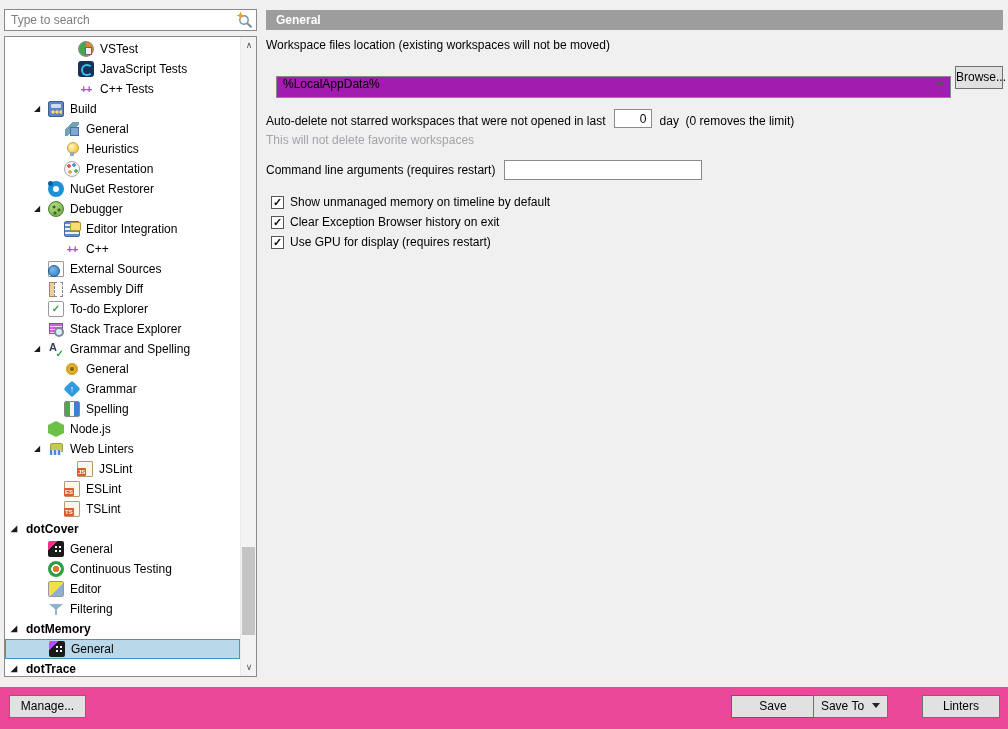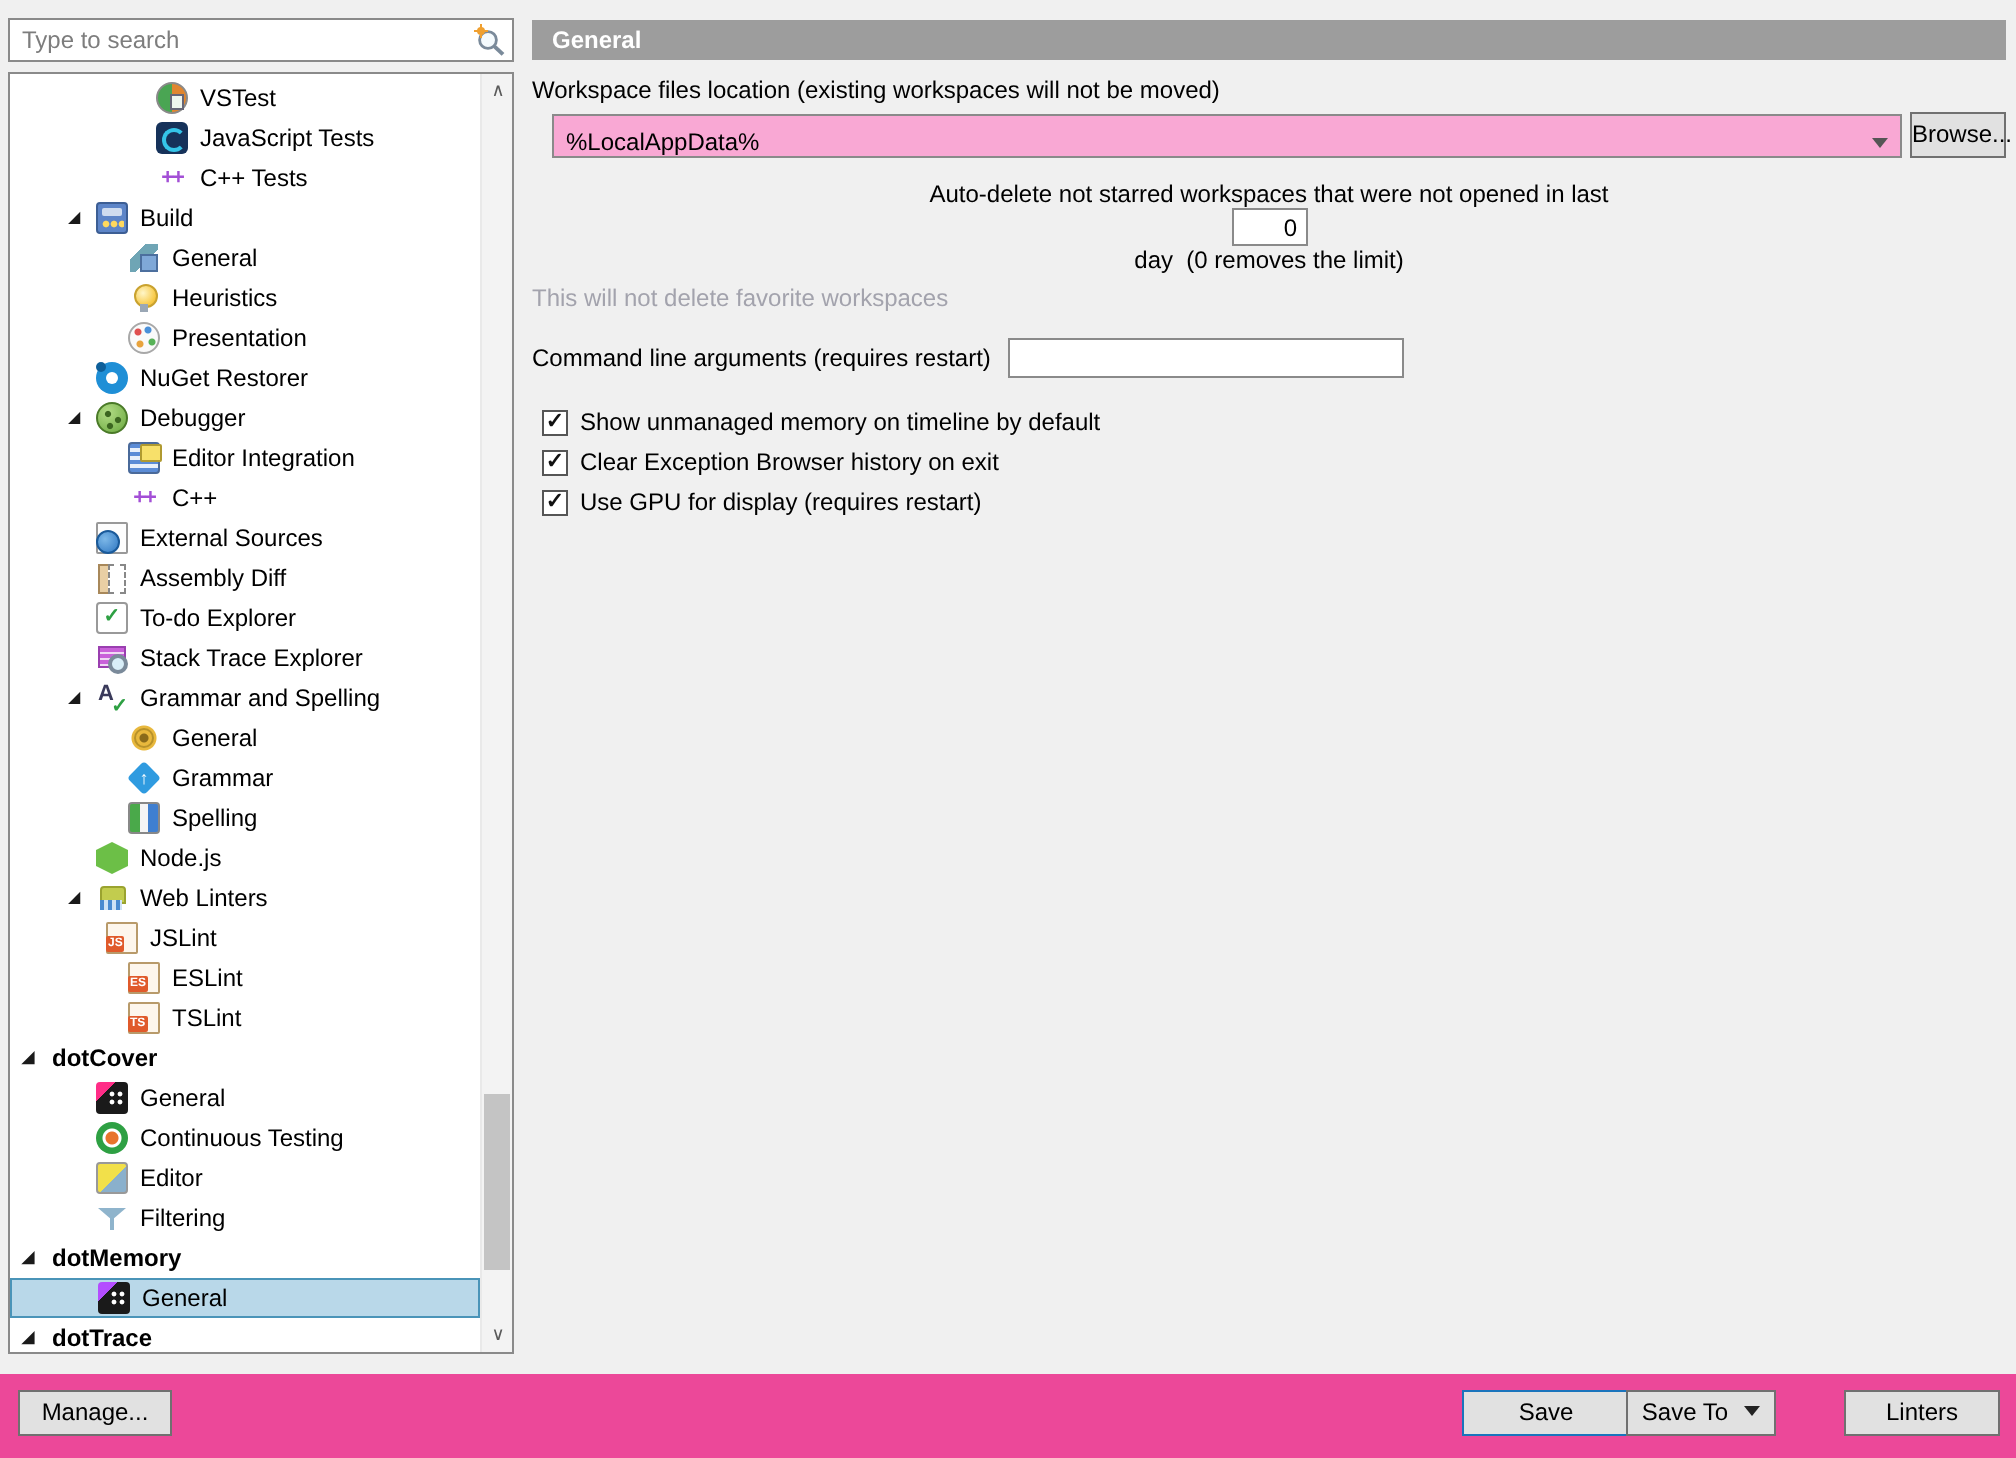--- a/index.html
+++ b/index.html
@@ -139,29 +139,29 @@
   .vscroll { position:absolute; top:0; right:0; bottom:0; width:16px; background:#f3f3f3; border-left:1px solid #e9e9e9; }
   .vs-arrow { position:absolute; left:0; width:16px; height:17px; color:#5a5a5a; font-size:9px; text-align:center; line-height:17px; }
   .vs-up { top:0; } .vs-down { bottom:0; }
   .vs-thumb { position:absolute; left:1px; width:13px; background:#c4c4c4; }
 
   
   .rpanel { position:absolute; left:266px; top:10px; width:737px; }
   .phead { height:20px; background:#9d9d9d; color:#fff; font-weight:bold; line-height:20px; padding-left:10px; }
   .plabel { margin-top:8px; }
   .combo-row { display:flex; gap:4px; margin:4px 0 0 10px; align-items:center; }
-  .combobox { flex:1; height:22px; background:#f9a8d4; border:1px solid #8a8a8a;
-    display:flex; align-items:flex-end; padding:0 6px; }
+  .combobox { flex:1; height:22px; background:#a21caf; border:1px solid #8a8a8a;
+    display:flex; align-items:flex-start; padding:0 6px;margin-top:20px; }
   .combobox .val { flex:1; }
   .caret-down { width:0; height:0; border:4px solid transparent; border-top:5px solid #555; margin-top:4px; }
   .btn { height:23px; background:#e1e1e1; border:1px solid #707070; font-family:"Liberation Sans",sans-serif;
     font-size:12px; text-align:center; line-height:21px; cursor:default; }
   .btn-browse { width:48px; }
 
-  .autodel-row { display:flex; align-items:center; margin-top:11px;flex-direction:column; }
+  .autodel-row { display:flex; align-items:flex-end; margin-top:11px; }
   .num-input { width:38px; height:19px; border:1px solid #8a8a8a; background:#fff; text-align:right;
     font-family:"Liberation Sans",sans-serif; font-size:12px; padding-right:4px; margin:0 8px 0 8px; }
   .note { margin-top:5px; color:#a3a3ad; }
 
   .cmd-row { display:flex; align-items:center; margin-top:13px; }
   .cmd-input { width:198px; height:20px; border:1px solid #8a8a8a; background:#fff; margin-left:9px;
     font-family:"Liberation Sans",sans-serif; font-size:12px; padding:0 4px; }
 
   .checks { margin-top:12px; margin-left:5px; }
   .chk-row { display:flex; align-items:center; height:20px; }
@@ -293,21 +293,21 @@
       <div class="trow" style="padding-left: 29px;">
         <span class="exp"></span>
         <span class="ic ic-nodejs"></span>
         <span class="lbl">Node.js</span>
       </div>
       <div class="trow" style="padding-left: 29px;">
         <span class="exp">◢</span>
         <span class="ic ic-web-linters"></span>
         <span class="lbl">Web Linters</span>
       </div>
-      <div class="trow" style="padding-left: 34px;">
+      <div class="trow" style="padding-left: 58px;">
         <span class="exp"></span>
         <span class="ic ic-jslint"></span>
         <span class="lbl">JSLint</span>
       </div>
       <div class="trow" style="padding-left: 45px;">
         <span class="exp"></span>
         <span class="ic ic-eslint"></span>
         <span class="lbl">ESLint</span>
       </div>
       <div class="trow" style="padding-left: 45px;">

